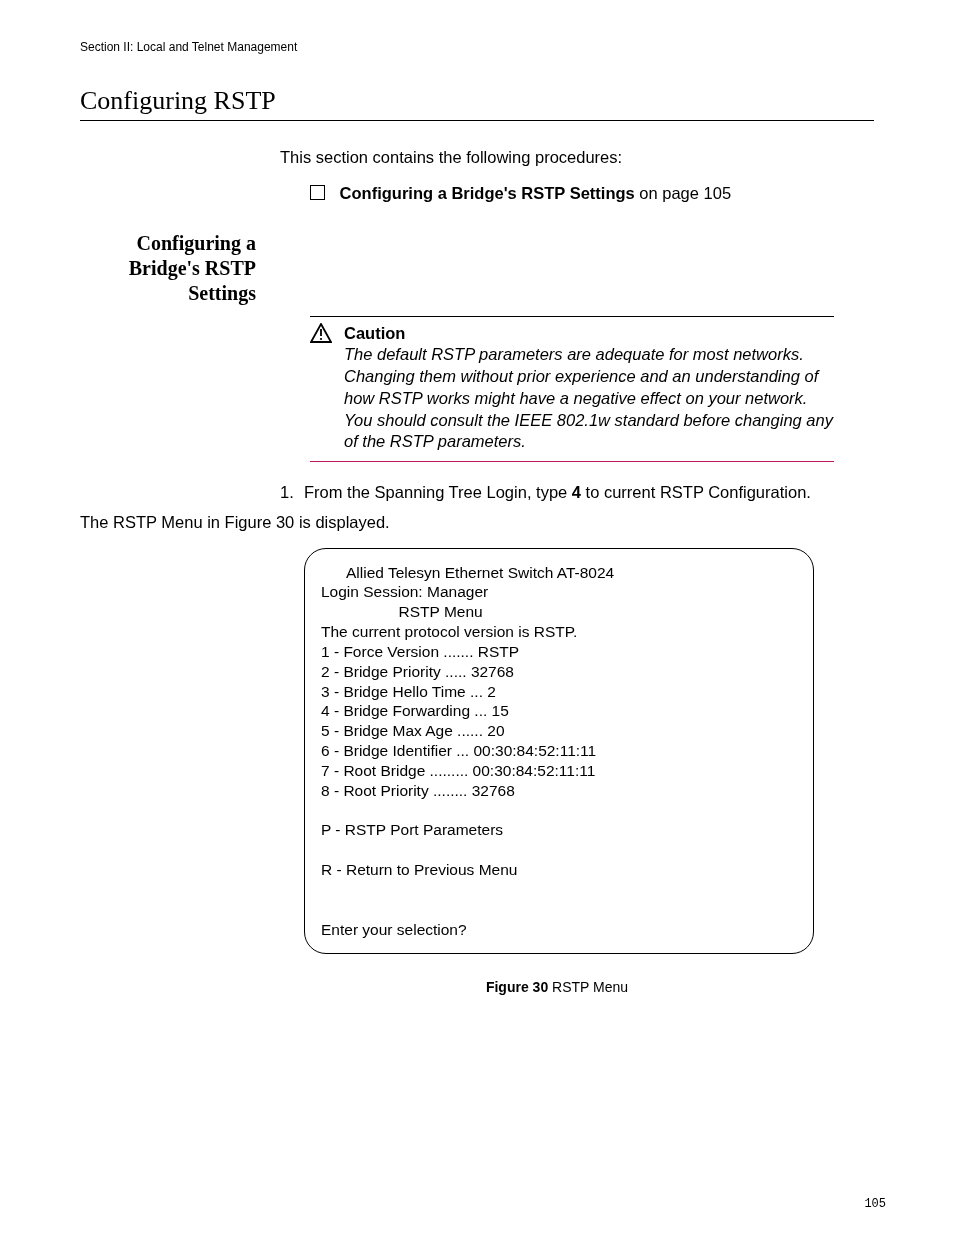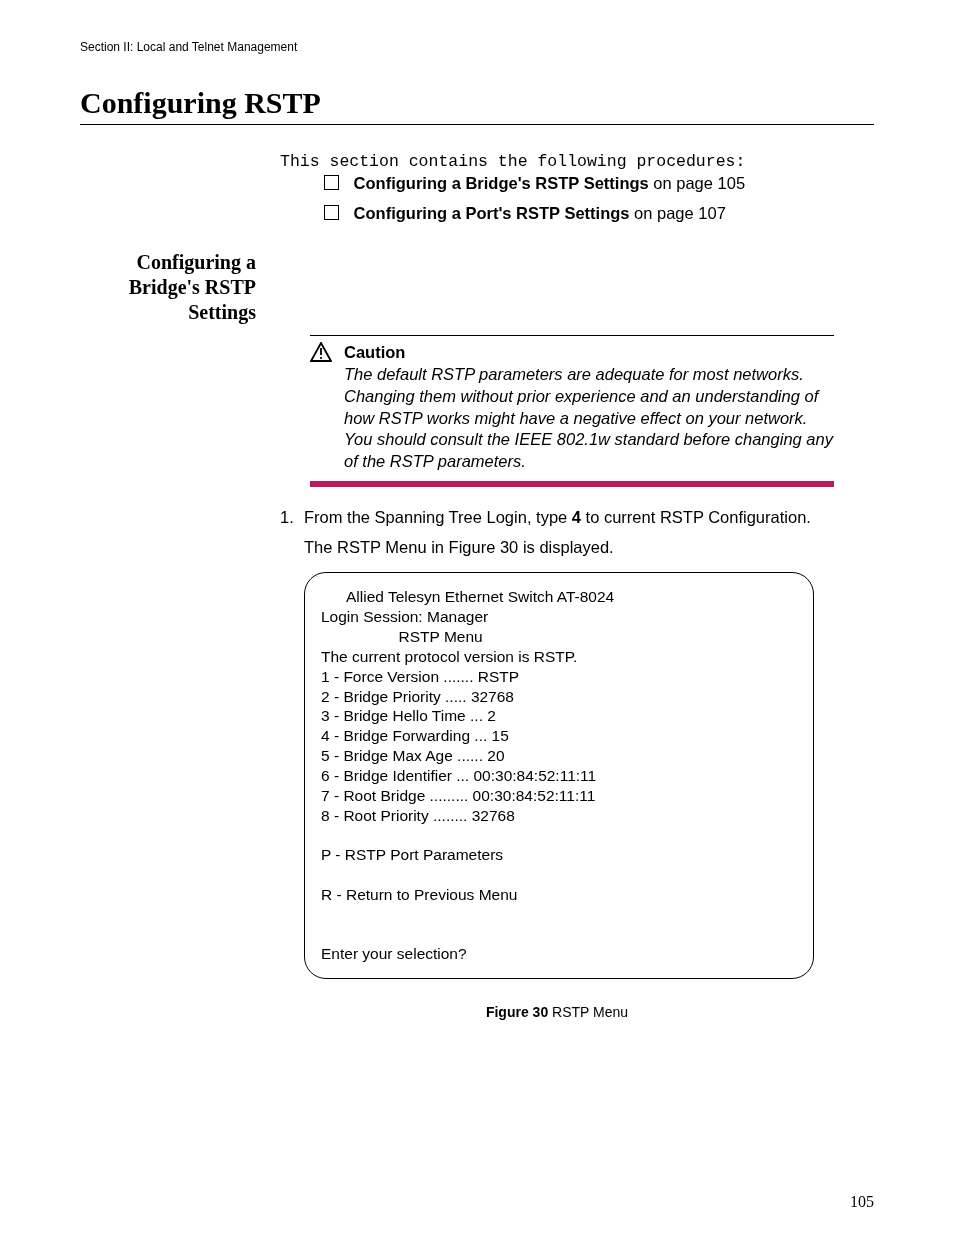--- a/index.html
+++ b/index.html
@@ -17,45 +17,44 @@
     position: relative;
   }
   .running-header {
     font-family: Arial, Helvetica, sans-serif;
     font-size: 12px;
     margin-bottom: 32px;
     color: #000;
   }
   .page-title {
     font-family: Georgia, 'Times New Roman', serif;
-    font-size: 30px;
-    font-weight: bold;
+    font-size: 26px;
+    font-weight: normal;
     margin: 0 0 4px 0;
   }
   .title-rule {
     border: none;
     border-top: 1px solid #000;
     margin: 0 0 26px 0;
   }
   .body {
     font-family: Arial, Helvetica, sans-serif;
     font-size: 16.5px;
     line-height: 1.32;
   }
   .intro {
     margin-left: 200px;
-    font-family: Liberation Mono, monospace;
+    margin-bottom: 14px;
   }
   .toc-list {
     margin-left: 230px;
     margin-bottom: 26px;
   }
   .toc-item {
     margin-bottom: 8px;
-    margin-left: 14px;
   }
   .checkbox-sq {
     display: inline-block;
     width: 13px;
     height: 13px;
     border: 1.5px solid #000;
     margin-right: 10px;
     vertical-align: -1px;
   }
   .toc-item .t-bold { font-weight: bold; }
@@ -73,21 +72,21 @@
     font-weight: bold;
     line-height: 1.25;
     padding-right: 14px;
     box-sizing: border-box;
   }
   .col-text { flex: 1; }
   .caution-block {
     margin-left: 230px;
     margin-right: 40px;
     border-top: 1px solid #000;
-    border-bottom: 6px solid #be185d;
+    border-bottom: 1px solid #be185d;
     padding: 6px 0 8px 0;
     display: flex;
     align-items: flex-start;
     margin-bottom: 20px;
   }
   .caution-icon {
     flex: 0 0 28px;
     margin-right: 6px;
   }
   .caution-title {
@@ -97,21 +96,20 @@
   .caution-body { font-family: Arial, Helvetica, sans-serif; font-style: italic; }
   .step {
     margin-left: 200px;
     margin-right: 40px;
     display: flex;
     margin-bottom: 8px;
   }
   .step-num { flex: 0 0 24px; }
   .step-text { flex: 1; }
   .substep {
-    margin-left: 224px;
     margin-right: 40px;
     margin-bottom: 14px;
   }
   .term-box-wrap {
     margin-left: 224px;
     margin-right: 60px;
     margin-bottom: 24px;
   }
   .term-box {
     border: 1.2px solid #000;
@@ -126,47 +124,43 @@
     text-align: center;
     font-family: Arial, Helvetica, sans-serif;
     font-size: 14px;
     margin-left: 200px;
     margin-right: 40px;
   }
   .fig-caption .fb { font-weight: bold; }
   .page-number {
     position: absolute;
     bottom: 24px;
-    right: 80px;
-    font-family: Liberation Serif, serif;
-    font-size: 16px;
+    right: 68px;
+    font-family: Liberation Mono, monospace;
+    font-size: 12px;
   }
 </style>
 </head>
 <body>
 
 <div class="page">
 
   <div class="running-header">Section II: Local and Telnet Management</div>
 
   <h1 class="page-title">Configuring RSTP</h1>
   <hr class="title-rule">
 
   <div class="body">
 
     <div class="intro">This section contains the following procedures:</div>
 
     <div class="toc-list">
       <div class="toc-item">
         <span class="checkbox-sq"></span>
         <span class="t-bold">Configuring a Bridge's RSTP Settings</span><span> on page 105</span>
-      </div>
-      <div class="toc-item">
-        <span class="checkbox-sq"></span>
-        <span class="t-bold">Configuring a Port's RSTP Settings</span><span> on page 107</span>
       </div>
     </div>
 
     <div class="two-col">
       <div class="side-heading">Configuring a Bridge's RSTP Settings</div>
     </div>
 
     <div class="caution-block">
       <div class="caution-icon">
         <svg width="22" height="20" viewBox="0 0 22 20">

